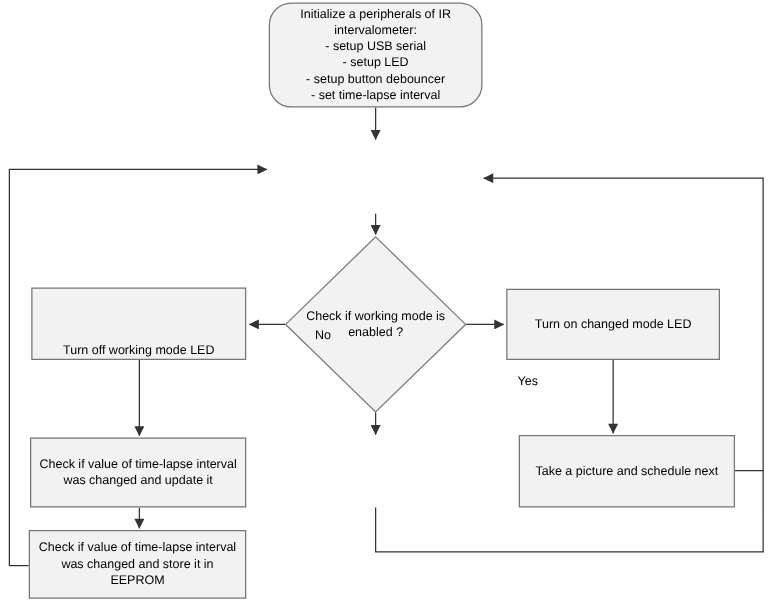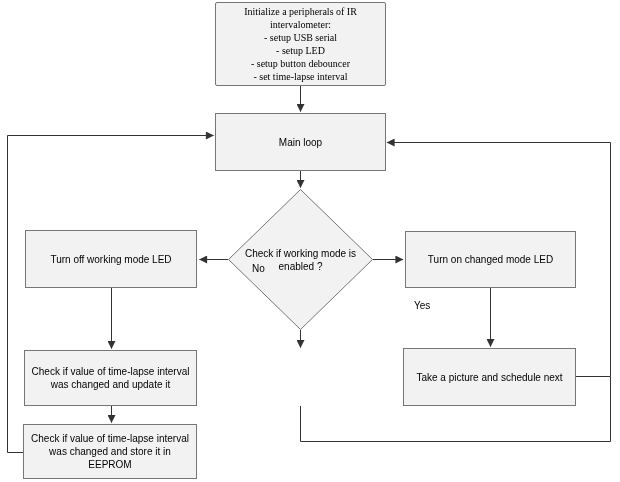--- a/index.html
+++ b/index.html
@@ -30,42 +30,42 @@
     justify-content: center;
     font-size: 10px;
     line-height: 13px;
     color: #000000;
   }
   .node span {
     display: block;
     text-align: center;
     white-space: pre-line;
   }
-  .node.rounded { border-radius: 2px; font-family: Liberation Serif, serif; }
+  .node.rounded { border-radius: 18px; }
   .node.diamond {
     background: transparent;
     border: none;
   }
   .edge-label {
     position: absolute;
     font-size: 10px;
     line-height: 12px;
     color: #000000;
     padding-left: 41px;
   }
   
   .n-start        { left: 215px; top: 2px;   width: 171px; height: 84px; }
   .n-main-loop    { left: 215px; top: 113px; width: 171px; height: 58px; }
   .n-decision     { left: 228px; top: 189px; width: 145px; height: 141px; }
-  .n-turn-off     { left: 25px;  top: 230px; width: 172px; height: 58px; }
+  .n-turn-off     { left: 25px;  top: 230px; width: 172px; height: 58px; align-items: flex-end; }
   .n-turn-on      { left: 405px; top: 231px; width: 171px; height: 57px; }
   .n-check-update { left: 24px;  top: 350px; width: 173px; height: 56px; }
   .n-eeprom       { left: 23px;  top: 424px; width: 174px; height: 55px; }
   .n-read-value   { left: 215px; top: 349px; width: 171px; height: 57px; }
-  .n-take-picture { left: 403px; top: 348px; width: 173px; height: 58px; }
+  .n-take-picture { left: 415px; top: 348px; width: 173px; height: 58px; }
   .l-no  { left: 211px; top: 263px; }
   .l-yes { left: 373px; top: 268px; margin-top: 32px; }
 </style>
 </head>
 <body>
 
 <div class="canvas">
 
   <svg class="edges" width="620" height="482" viewBox="0 0 620 482">
     <defs>
@@ -95,23 +95,20 @@
 
   <div class="node rounded n-start">
     <span>Initialize a peripherals of IR
 intervalometer:
 - setup USB serial
 - setup LED
 - setup button debouncer
 - set time-lapse interval</span>
   </div>
 
-  <div class="node n-main-loop">
-    <span>Main loop</span>
-  </div>
 
   <div class="node diamond n-decision">
     <span>Check if working mode is
 enabled ?</span>
   </div>
 
   <div class="node n-turn-off">
     <span>Turn off working mode LED</span>
   </div>
 

